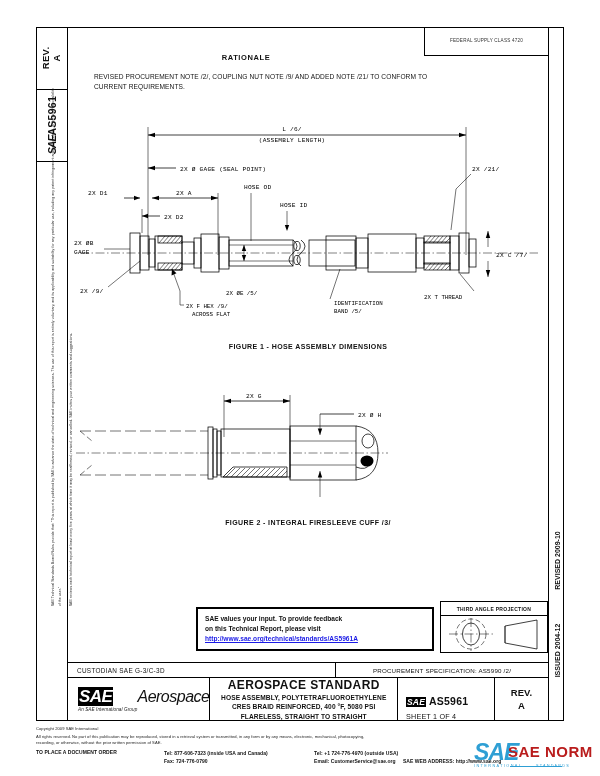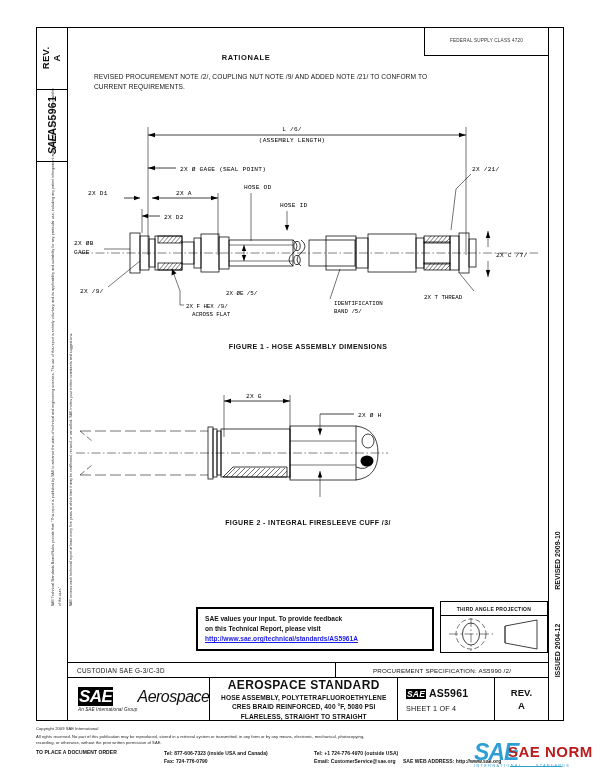--- a/index.html
+++ b/index.html
@@ -129,21 +129,21 @@
            display:flex;flex-direction:column;justify-content:center;padding-left:10px;}
   .logo-main{font-size:17px;font-weight:bold;letter-spacing:-.5px;line-height:1;}
   .logo-sae{background:#000;color:#fff;padding:0 1px;font-style:italic;}
   .logo-aero{font-style:italic;font-weight:normal;font-size:16px;padding-left:24px;}
   .logo-sub{font-size:4.6px;font-style:italic;margin-top:2px;color:#222;letter-spacing:.1px;}
   .tb-title{flex:1;border-right:1.6px solid #000;box-sizing:border-box;
             display:flex;flex-direction:column;align-items:center;justify-content:center;}
   .tb-t1{font-size:12px;font-weight:bold;letter-spacing:.4px;}
   .tb-t2{font-size:6.6px;font-weight:bold;line-height:1.45;text-align:center;margin-top:1px;letter-spacing:.1px;}
   .tb-num{flex:0 0 97px;border-right:1.6px solid #000;box-sizing:border-box;
-          display:flex;flex-direction:column;justify-content:center;padding-left:8px;}
+          display:flex;flex-direction:column;justify-content:flex-end;padding-left:8px;}
   .tb-num1{font-size:10.5px;font-weight:bold;letter-spacing:.2px;}
   .tb-num1 .sq{background:#000;color:#fff;font-style:italic;padding:0 1px;font-size:8.5px;margin-right:3px;}
   .tb-num2{font-size:7.2px;margin-top:5px;letter-spacing:.2px;}
   .tb-rev{flex:0 0 53px;display:flex;flex-direction:column;align-items:center;justify-content:center;}
   .tb-rev div{font-size:9.5px;font-weight:bold;line-height:1.35;}
 
   
   .footer{position:absolute;left:36px;top:726px;width:540px;}
   .f-copy{font-size:4.1px;color:#222;letter-spacing:.05px;}
   .f-rights{font-size:4.1px;color:#222;margin-top:2.5px;line-height:1.5;letter-spacing:.05px;}

